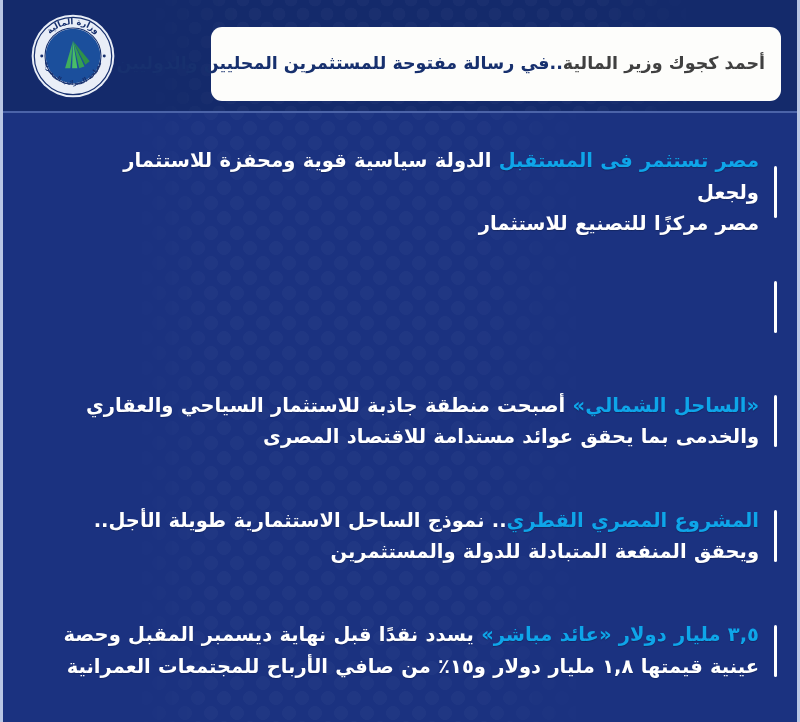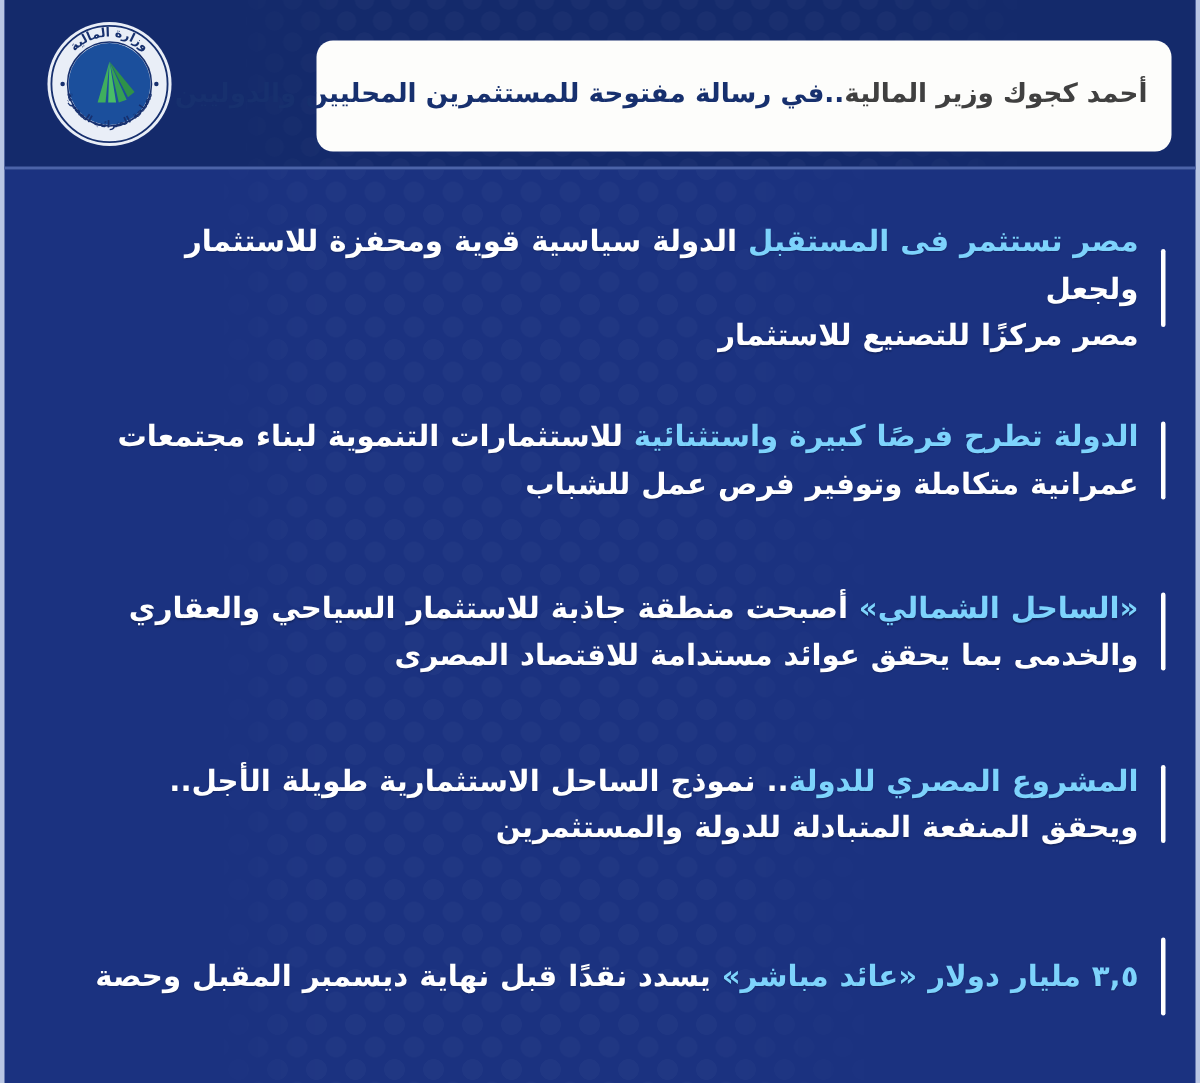--- a/index.html
+++ b/index.html
@@ -144,21 +144,21 @@
   .bullet p {
     margin: 0;
     text-align: right;
     color: #ffffff;
     font-size: 19.5px;
     font-weight: 700;
     line-height: 1.62;
     letter-spacing: -0.1px;
     text-shadow: 0 1px 1px rgba(0,0,0,.22);
   }
-  .bullet .hi { color: #7dd3fc; }
+  .bullet .hi { color: #0ea5e9; }
 
   
   .bullet p { word-spacing: .5px; }
 </style>
 </head>
 <body>
 
 <div id="poster">
 
   <div id="pattern-layer"></div>
@@ -199,33 +199,32 @@
 
   <div id="bullets">
 
     <div class="bullet">
       <span class="rule"></span>
       <p><span class="hi">مصر تستثمر فى المستقبل</span><span> الدولة سياسية قوية ومحفزة للاستثمار ولجعل</span><br><span>مصر مركزًا للتصنيع للاستثمار</span></p>
     </div>
 
     <div class="bullet">
       <span class="rule"></span>
-      <p><span class="hi">الدولة تطرح فرصًا كبيرة واستثنائية</span><span> للاستثمارات التنموية لبناء مجتمعات</span><br><span>عمرانية متكاملة وتوفير فرص عمل للشباب</span></p>
     </div>
 
     <div class="bullet">
       <span class="rule"></span>
       <p><span class="hi">«الساحل الشمالي»</span><span> أصبحت منطقة جاذبة للاستثمار السياحي والعقاري</span><br><span>والخدمى بما يحقق عوائد مستدامة للاقتصاد المصرى</span></p>
     </div>
 
 
     <div class="bullet">
       <span class="rule"></span>
-      <p><span class="hi">المشروع المصري للدولة</span><span>.. نموذج الساحل الاستثمارية طويلة الأجل..</span><br><span>ويحقق المنفعة المتبادلة للدولة والمستثمرين</span></p>
-    </div>
-
-    <div class="bullet">
-      <span class="rule"></span>
-      <p><span class="hi">٣,٥ مليار دولار «عائد مباشر»</span><span> يسدد نقدًا قبل نهاية ديسمبر المقبل وحصة</span><br></p>
+      <p><span class="hi">المشروع المصري القطري</span><span>.. نموذج الساحل الاستثمارية طويلة الأجل..</span><br><span>ويحقق المنفعة المتبادلة للدولة والمستثمرين</span></p>
+    </div>
+
+    <div class="bullet">
+      <span class="rule"></span>
+      <p><span class="hi">٣,٥ مليار دولار «عائد مباشر»</span><span> يسدد نقدًا قبل نهاية ديسمبر المقبل وحصة</span><br><span>عينية قيمتها ١,٨ مليار دولار و١٥٪ من صافي الأرباح للمجتمعات العمرانية</span></p>
     </div>
 
   </div>
 </div>
 
 </body></html>

